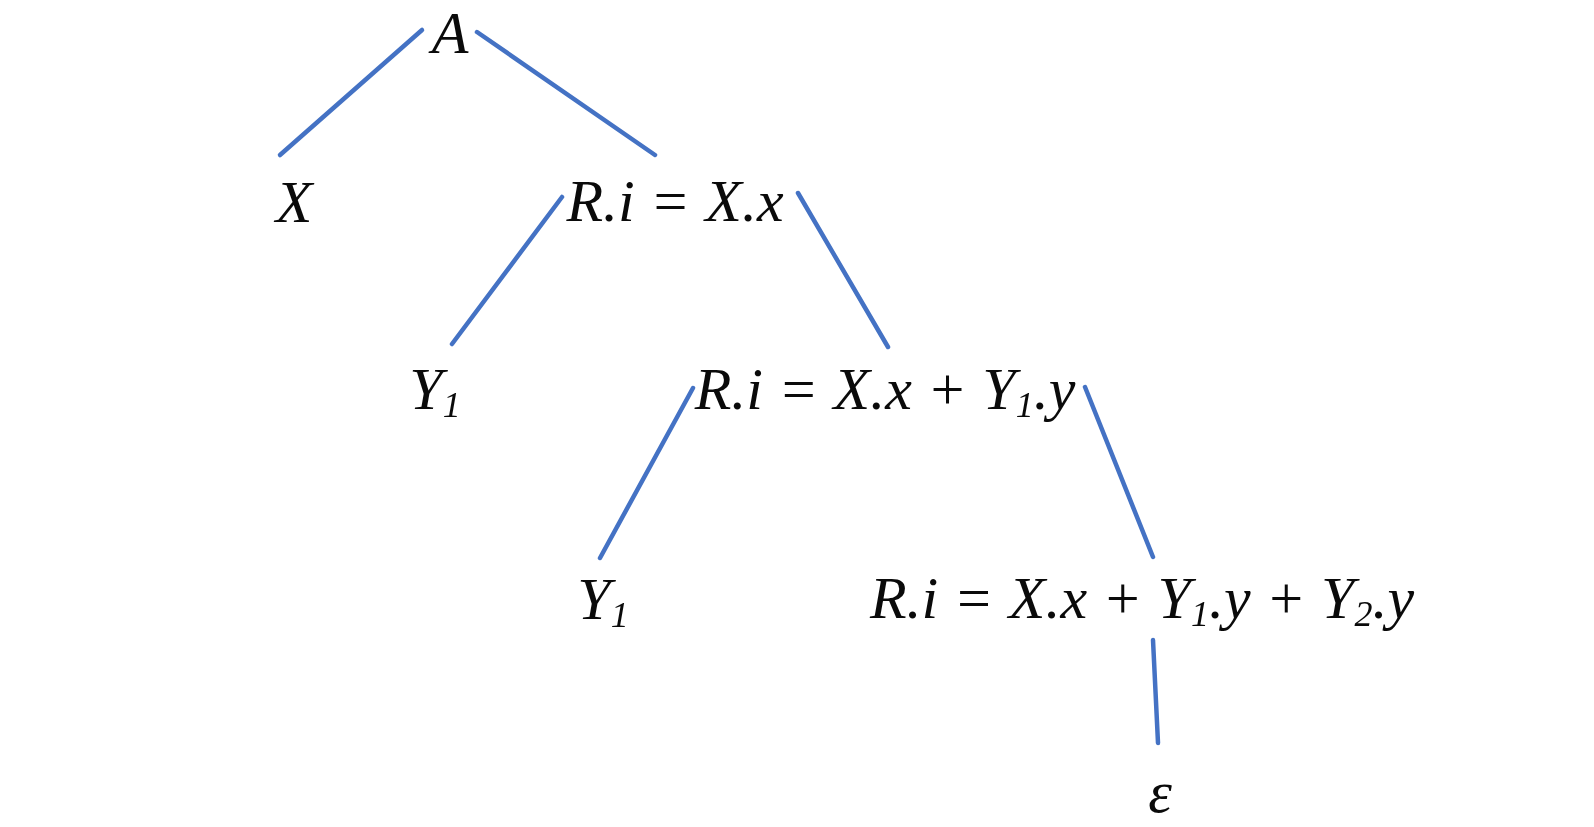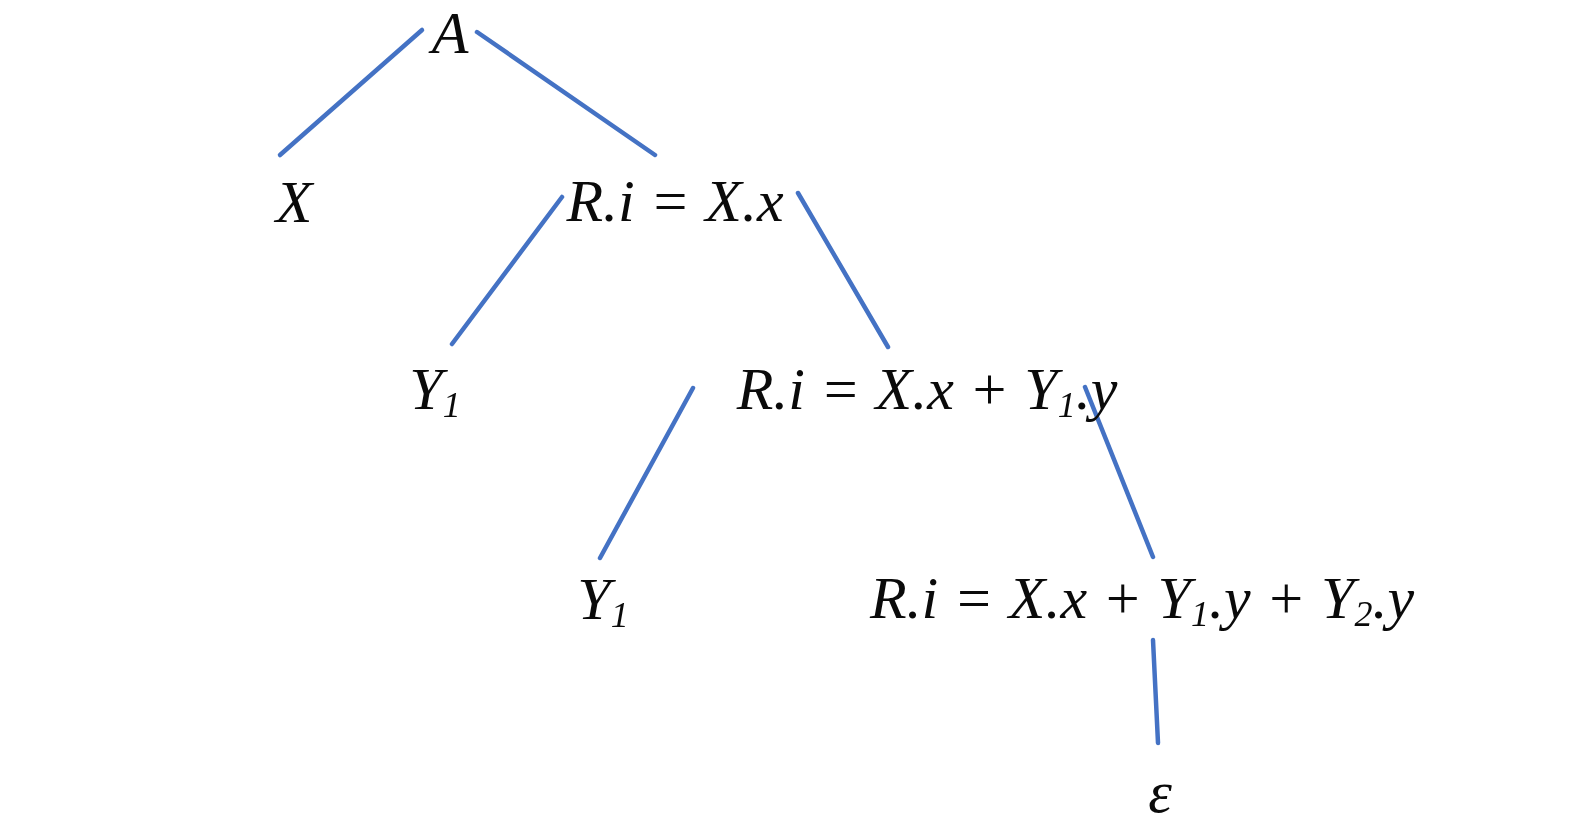--- a/index.html
+++ b/index.html
@@ -47,18 +47,18 @@
       <line x1="798" y1="193" x2="888" y2="347" stroke="#4472C4" stroke-width="4.5" stroke-linecap="round"></line>
       <line x1="693" y1="388" x2="600" y2="558" stroke="#4472C4" stroke-width="4.5" stroke-linecap="round"></line>
       <line x1="1085" y1="387" x2="1153" y2="557" stroke="#4472C4" stroke-width="4.5" stroke-linecap="round"></line>
       <line x1="1153" y1="640" x2="1158" y2="743" stroke="#4472C4" stroke-width="4.5" stroke-linecap="round"></line>
     </svg>
   <div id="nodes-layer">
       <div class="tree-node" style="left: 450px; top: 33px;"><span>A</span></div>
       <div class="tree-node" style="left: 294px; top: 202px;"><span>X</span></div>
       <div class="tree-node" style="left: 675px; top: 201px;"><span>R.i = X.x</span></div>
       <div class="tree-node" style="left: 435px; top: 391px;"><span>Y</span><span class="sub">1</span></div>
-      <div class="tree-node" style="left: 927px; top: 391px;"><span>R.i = X.x + Y</span><span class="sub">1</span><span>.y</span></div>
+      <div class="tree-node" style="left: 885px; top: 391px;"><span>R.i = X.x + Y</span><span class="sub">1</span><span>.y</span></div>
       <div class="tree-node" style="left: 603px; top: 601px;"><span>Y</span><span class="sub">1</span></div>
       <div class="tree-node" style="left: 1142px; top: 600px; font-style: italic;"><span>R.i = X.x + Y</span><span class="sub">1</span><span>.y + Y</span><span class="sub">2</span><span>.y</span></div>
       <div class="tree-node" style="left: 1160px; top: 792px;"><span>ε</span></div>
     </div>
 </div>
 
 </body></html>

